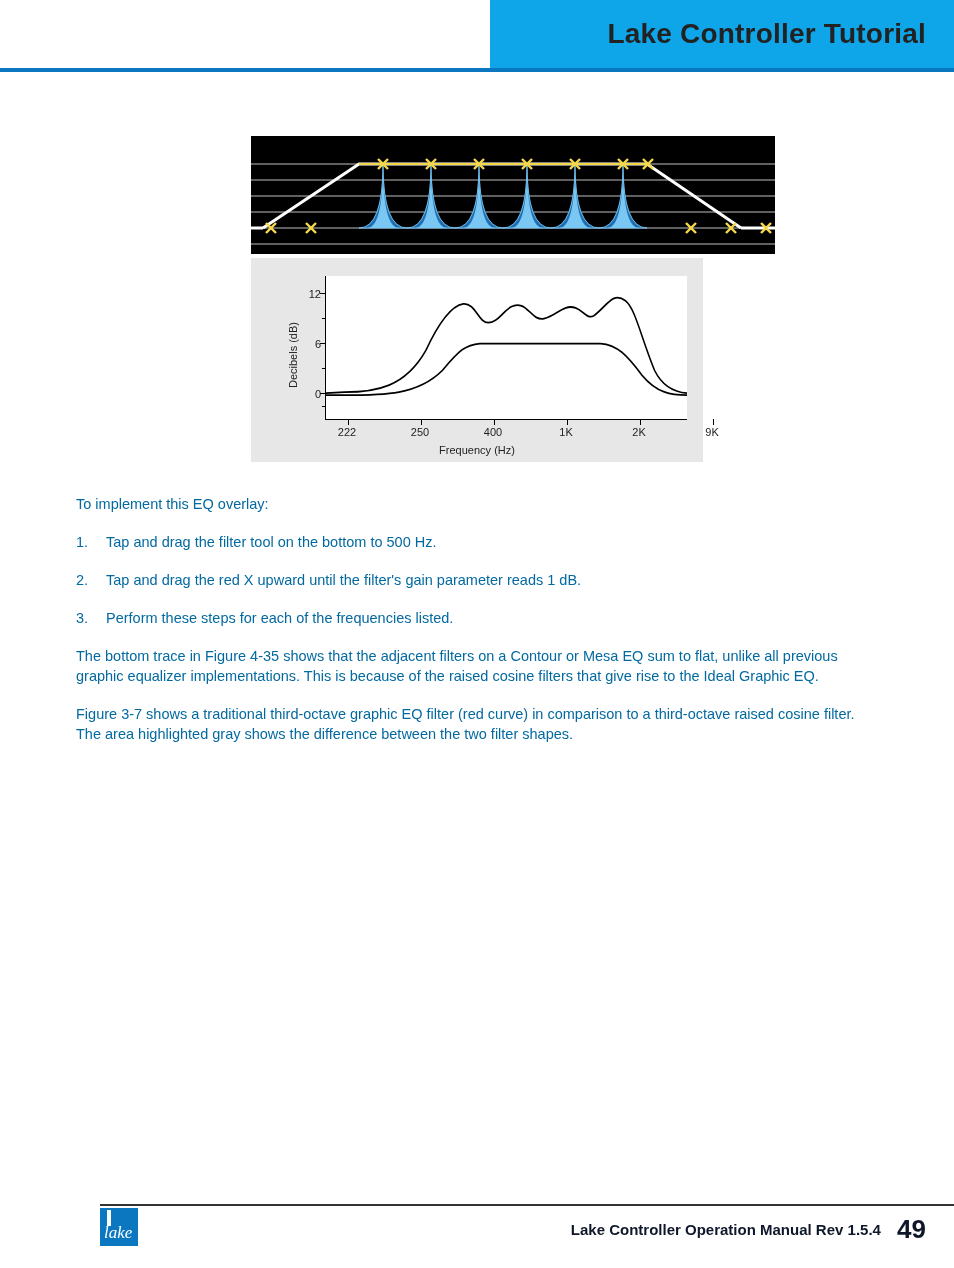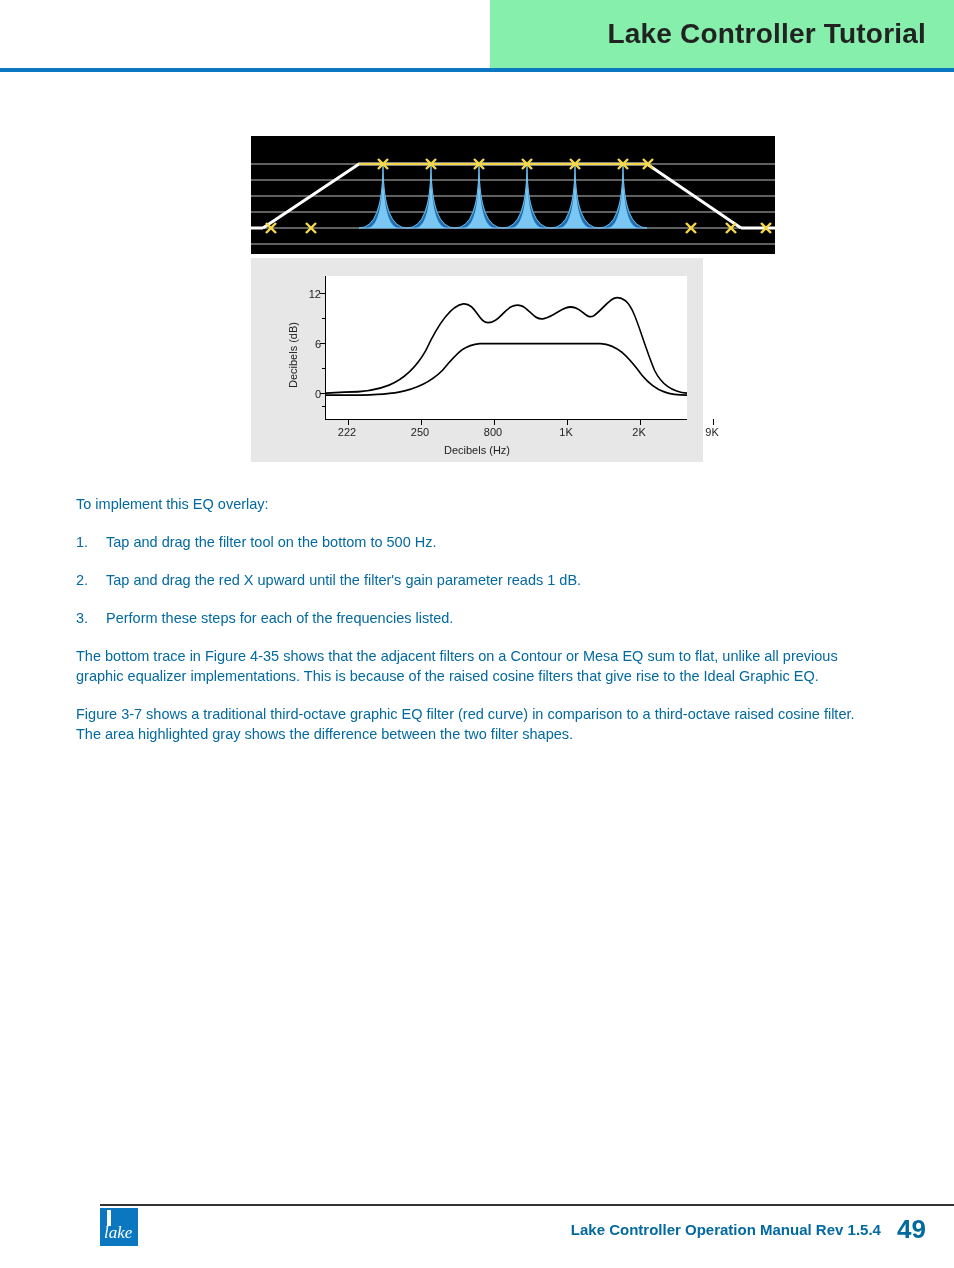--- a/index.html
+++ b/index.html
@@ -14,21 +14,21 @@
   .header {
     position: relative;
     height: 72px;
   }
   .header-gray {
     position: absolute;
     top: 0;
     right: 0;
     left: 490px;
     height: 68px;
-    background: #86efac;
+    background: #0ea5e9;
     display: flex;
     align-items: center;
     justify-content: flex-end;
     padding-right: 28px;
   }
   .blue-rule {
     position: absolute;
     left: 0;
     right: 0;
     top: 68px;
@@ -175,21 +175,21 @@
     height: 2px;
     background: #333;
   }
   .footer-text {
     position: absolute;
     right: 28px;
     top: 10px;
     font-family: "Arial Narrow", Arial, sans-serif;
     font-size: 15px;
     font-weight: bold;
-    color: #0369a1;
+    color: #0f172a;
   }
   .footer-page {
     font-size: 26px;
     margin-left: 12px;
     vertical-align: -3px;
   }
   .logo {
     position: absolute;
     left: 100px;
     top: 4px;
@@ -352,25 +352,25 @@
         <path d="M 0 120 L 22 120 C 70 120 110 120 140 95
                  C 160 75 168 69 185 68
                  L 330 68
                  C 350 69 362 80 380 100
                  C 398 118 415 120 434 120" fill="none" stroke="#000" stroke-width="1.8"></path>
       </svg>
     </div>
 
     <div class="xl" style="left:96px">222</div>
     <div class="xl" style="left:169px">250</div>
-    <div class="xl" style="left:242px">800</div>
+    <div class="xl" style="left:242px">400</div>
     <div class="xl" style="left:315px">1K</div>
     <div class="xl" style="left:388px">2K</div>
     <div class="xl" style="left:461px">9K</div>
-    <div class="xaxis-label">Decibels (Hz)</div>
+    <div class="xaxis-label">Frequency (Hz)</div>
   </div>
 
 </div>
 
 <div class="body-text">
   <p>To implement this EQ overlay:</p>
   <ol>
     <li>Tap and drag the filter tool on the bottom to 500 Hz.</li>
     <li>Tap and drag the red X upward until the filter's gain parameter reads 1 dB.</li>
     <li>Perform these steps for each of the frequencies listed.</li>

